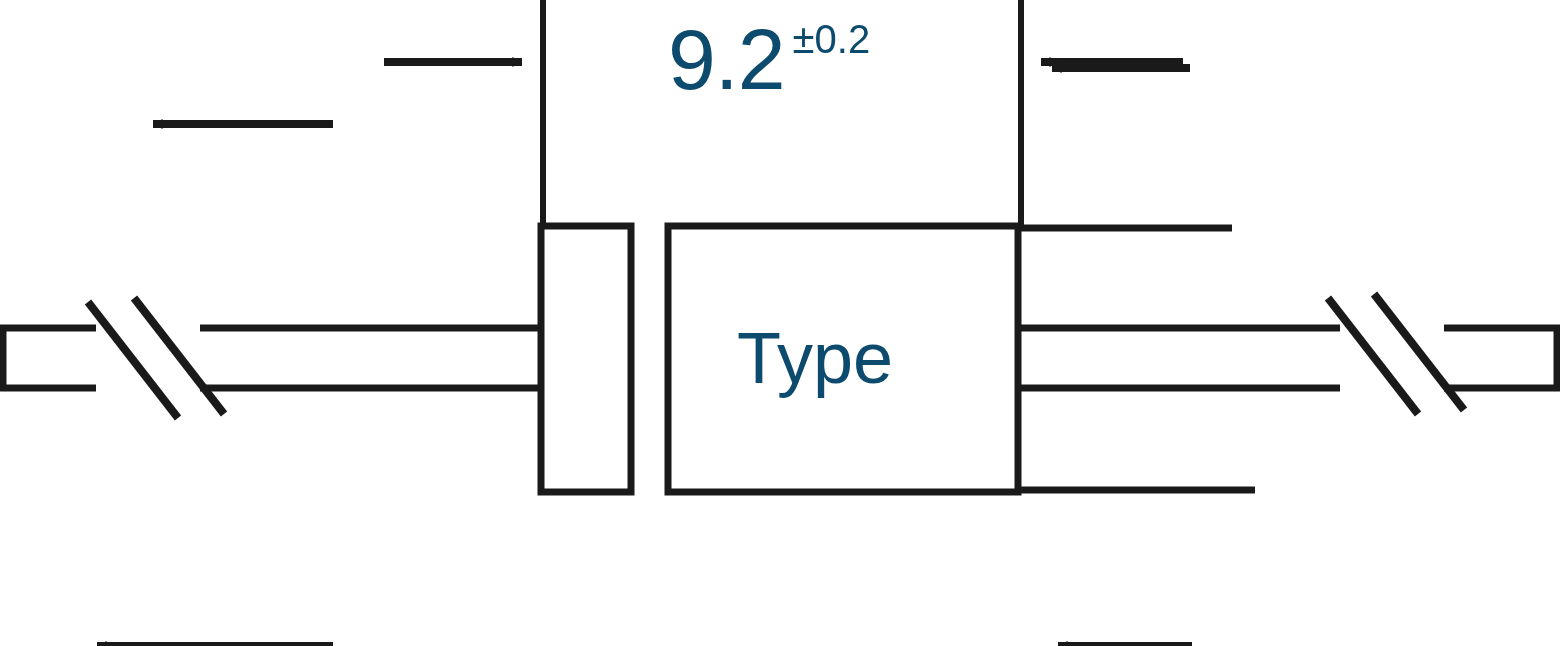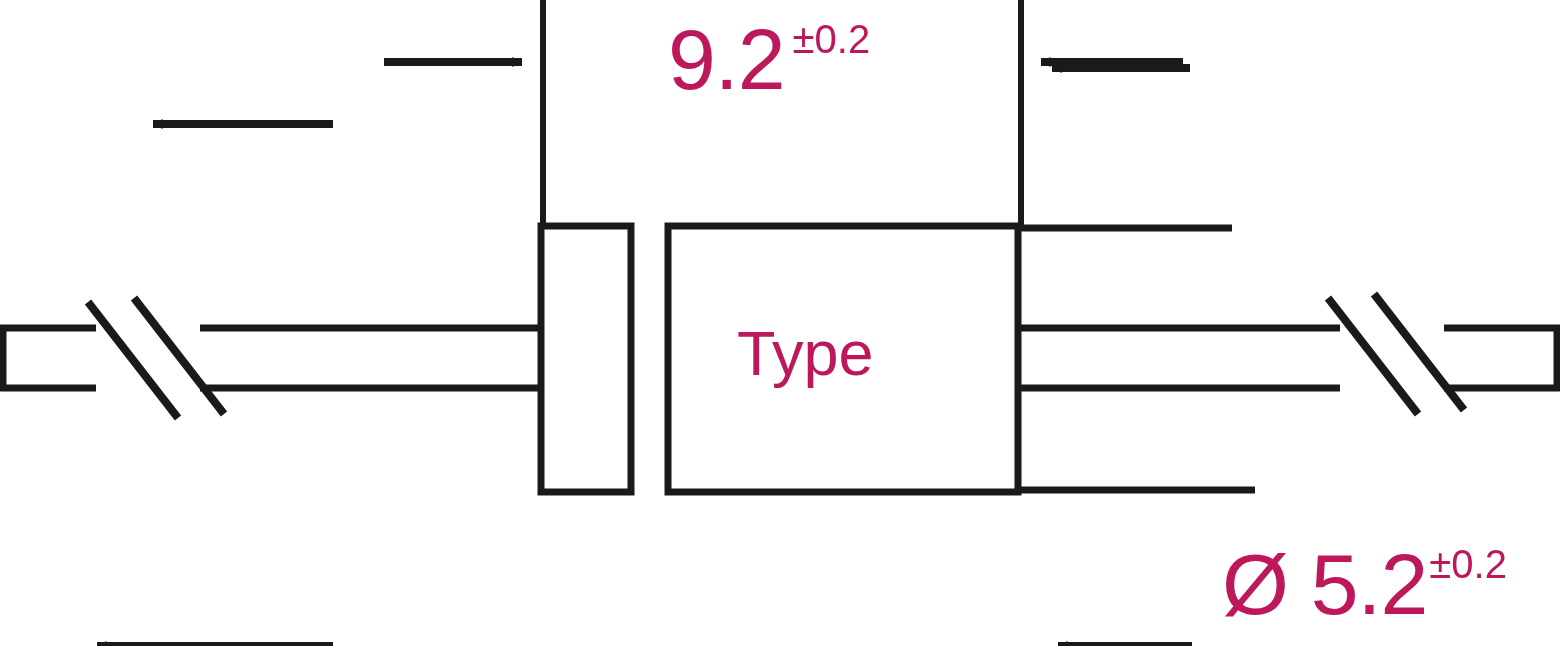--- a/index.html
+++ b/index.html
@@ -24,33 +24,33 @@
     left: 0;
     top: 0;
     width: 1560px;
     height: 646px;
     display: block;
   }
   .txt {
     position: absolute;
     white-space: nowrap;
     line-height: 1;
-    color: #be185d;
+    color: #0c4a6e;
     font-family: "Liberation Sans", sans-serif;
   }
   .dim-main {
     font-size: 86px;
     letter-spacing: -1px;
   }
   .dim-tol {
     font-size: 40px;
     letter-spacing: 0px;
   }
   .body-label {
-    font-size: 63px;
+    font-size: 72px;
     letter-spacing: 0px;
     text-align: center;
   }
   
   #label-length {
     left: 668px;
     top: 16px;
   }
   #label-length .dim-tol {
     position: relative;
@@ -147,19 +147,16 @@
 
       <line x1="1192" y1="646" x2="1192" y2="512" stroke="#1a1a1a" stroke-width="8" marker-end="url(#arrow-right)" transform="rotate(-90 1192 646)"></line>
     </g>
   </svg>
 
   <div class="txt" id="label-length">
     <span class="dim-main">9.2</span><span class="dim-tol">±0.2</span>
   </div>
 
 
-  <div class="txt" id="label-body-dia">
-    <span class="dim-main">Ø 5.2</span><span class="dim-tol">±0.2</span>
-  </div>
 
   <div class="txt body-label" id="label-type">Type</div>
 
 </div>
 
 </body></html>

